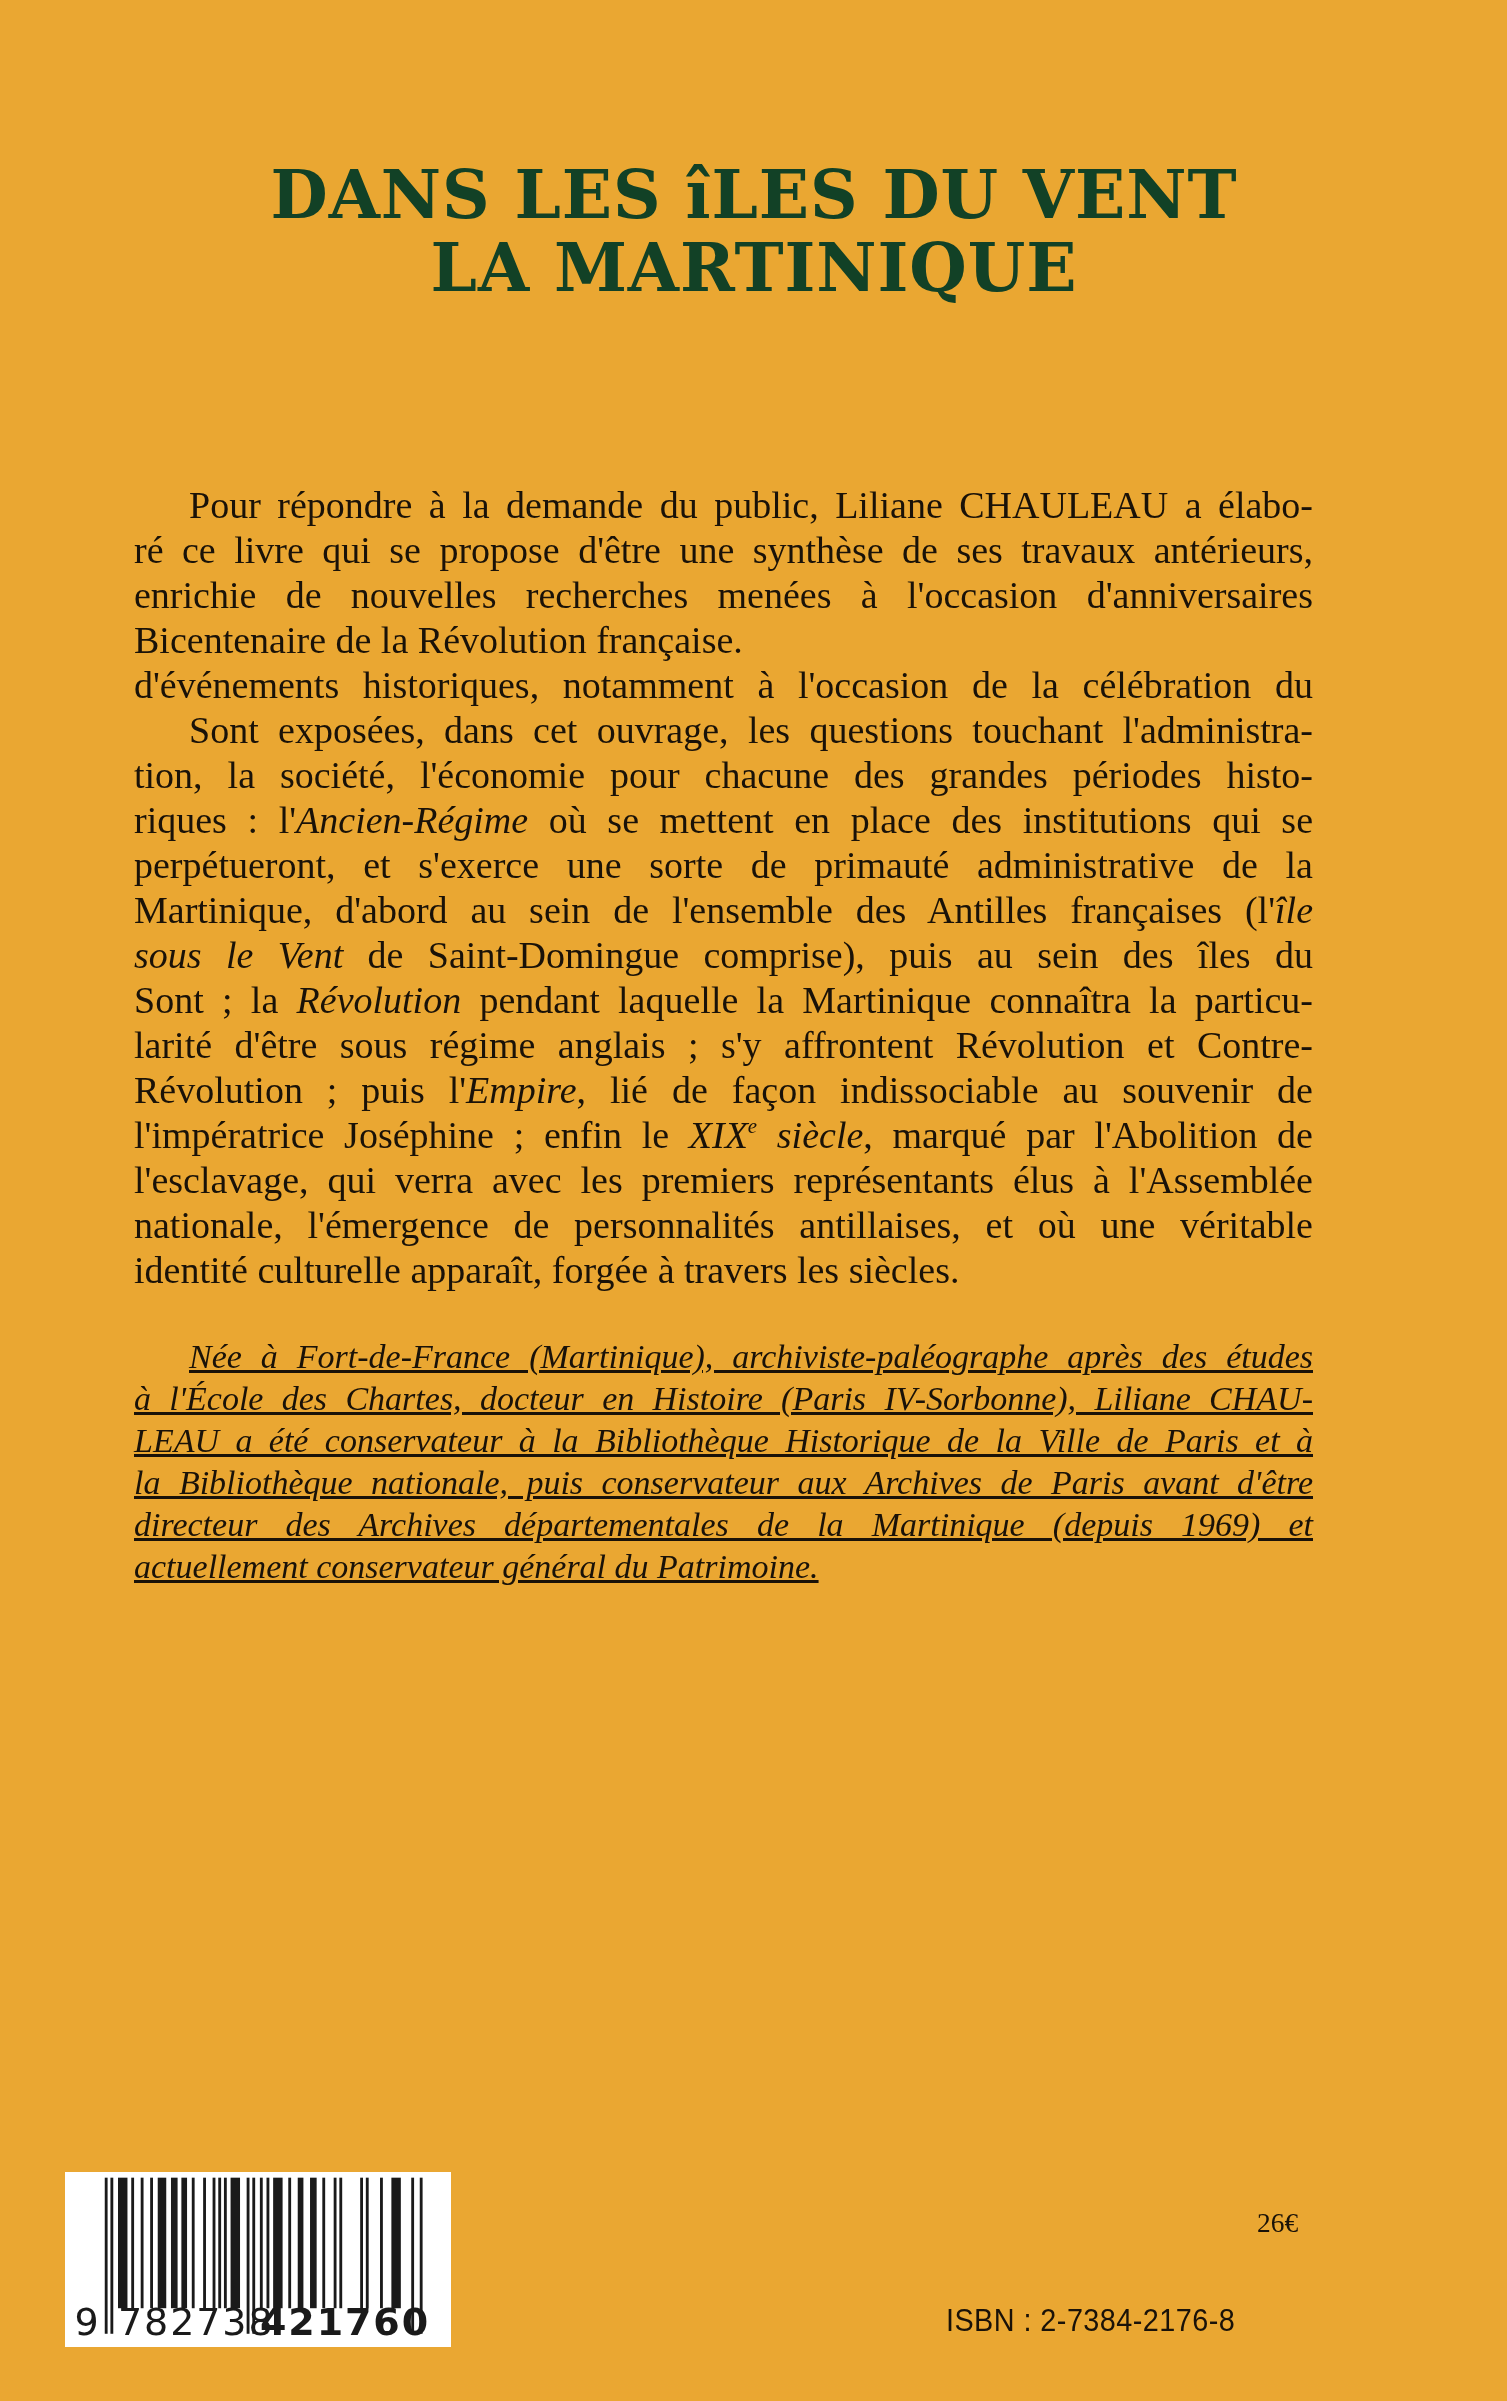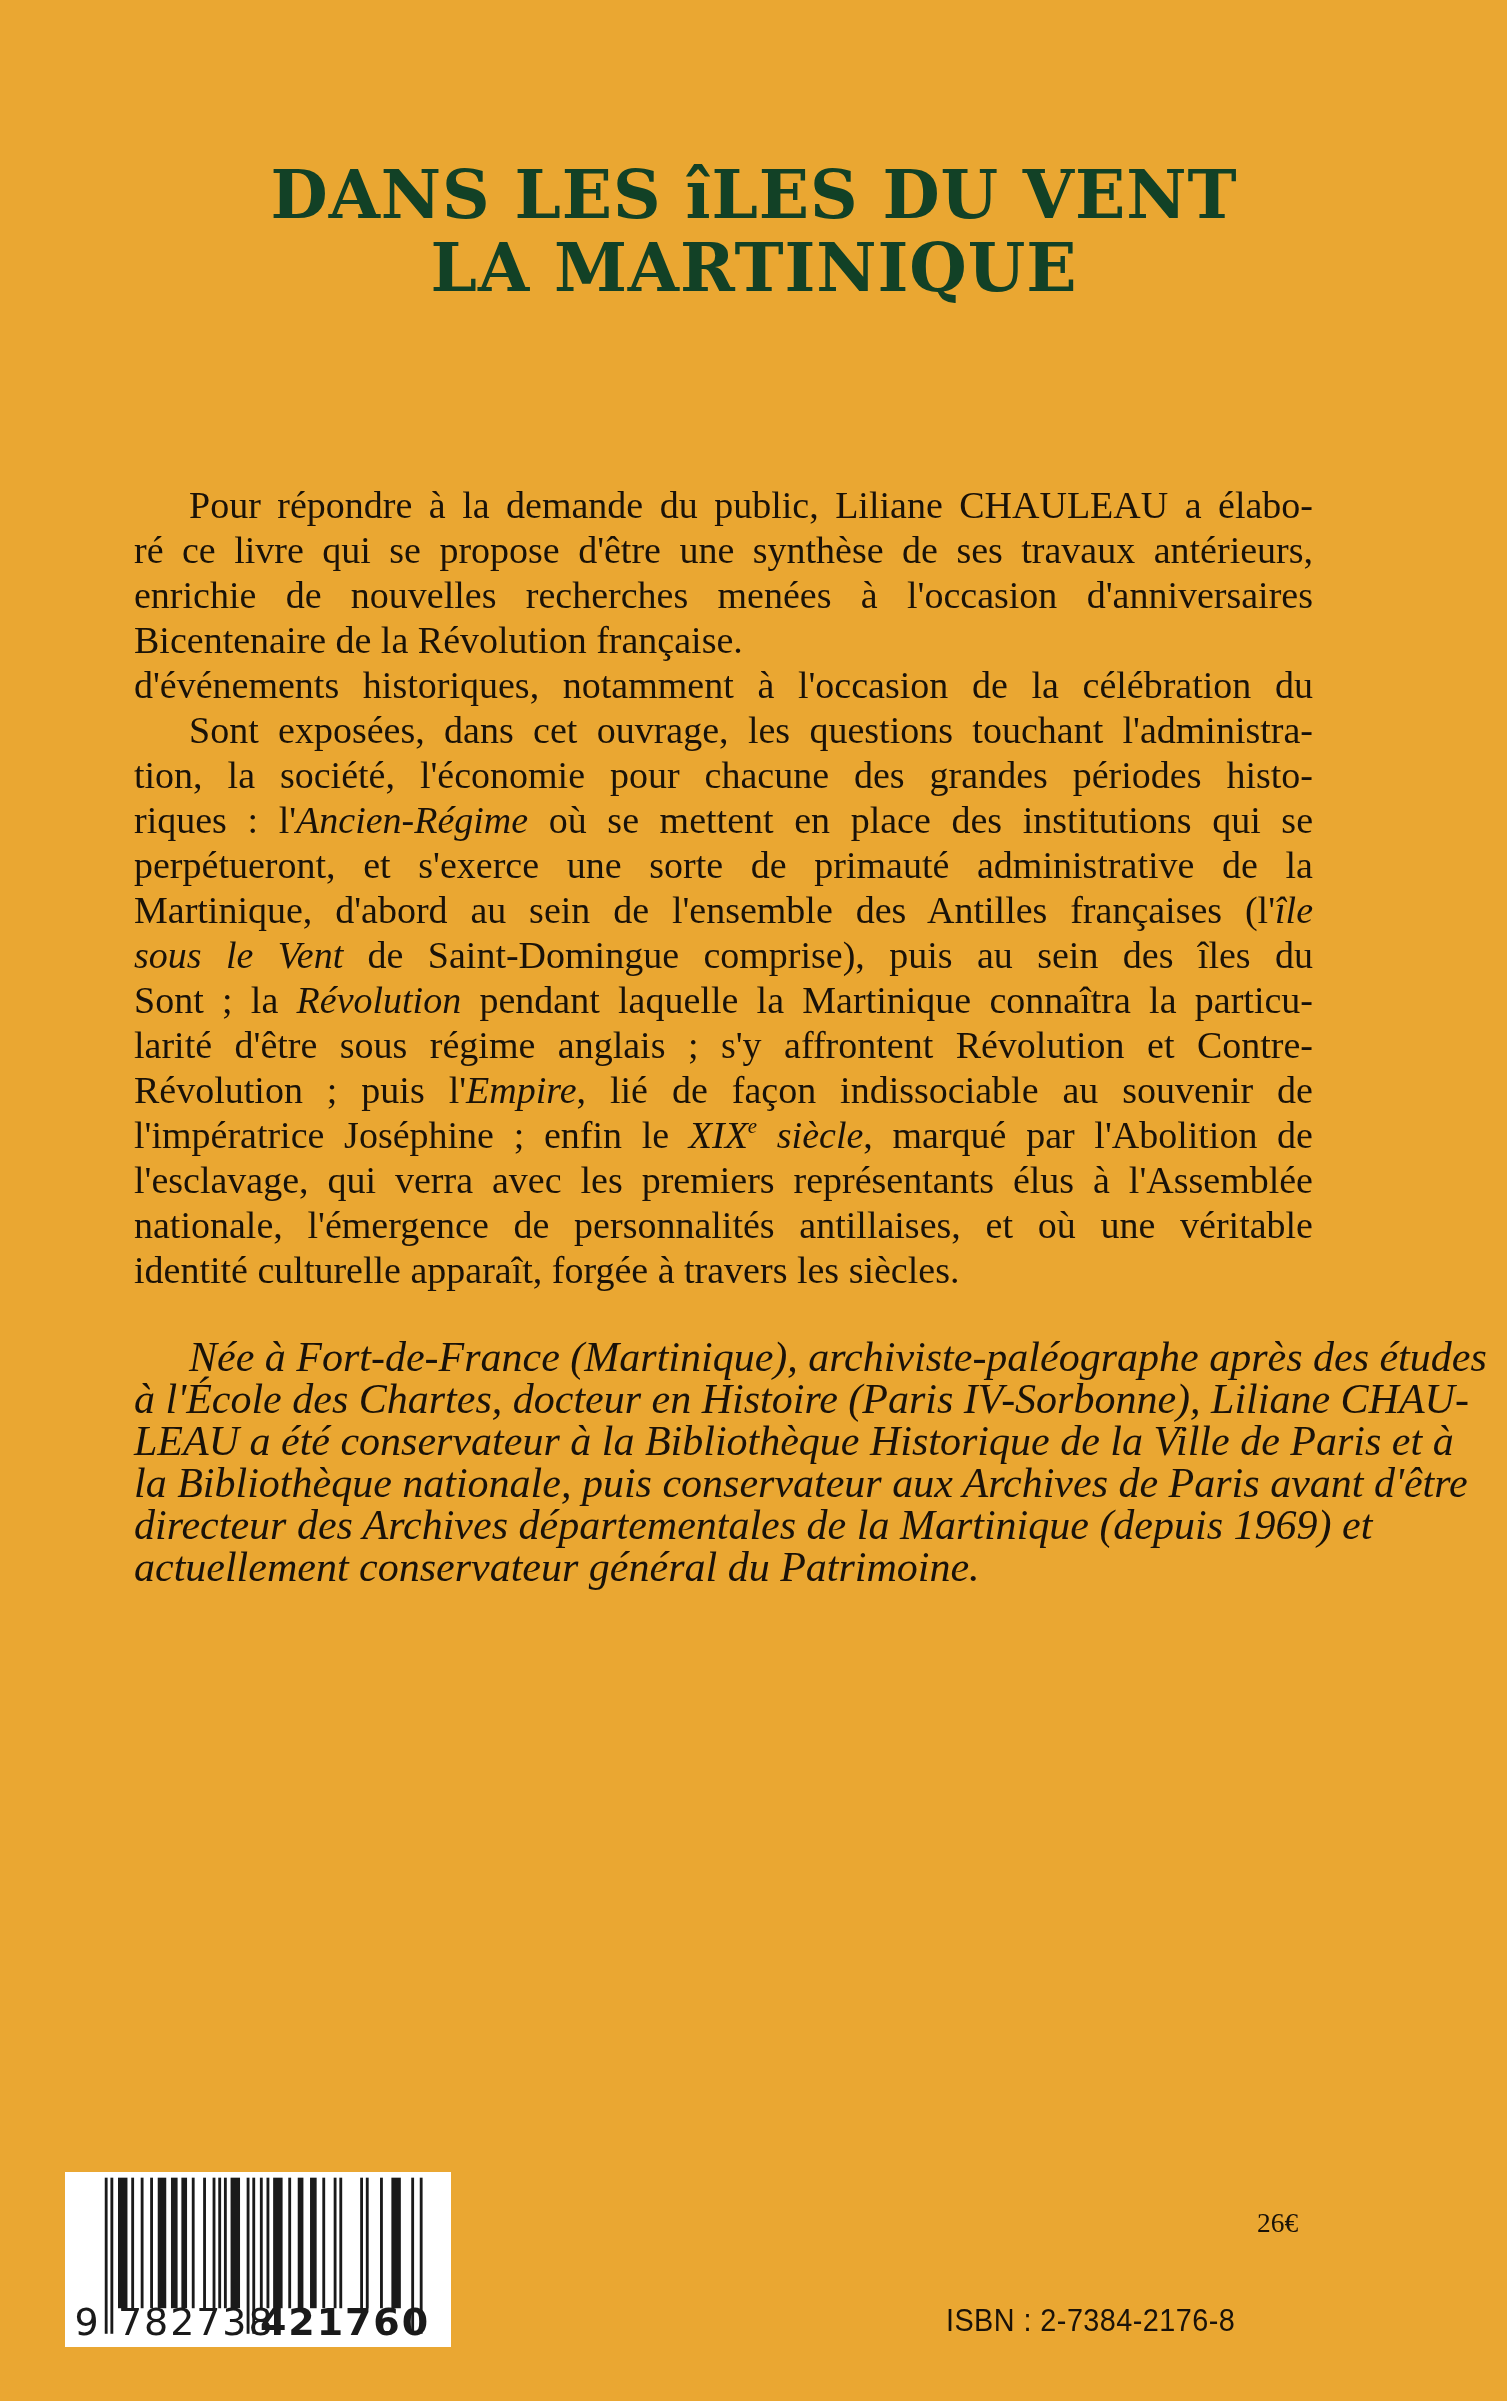--- a/index.html
+++ b/index.html
@@ -51,23 +51,24 @@
       height: 45px;
       overflow: visible;
     }
     .body-text .line.first { padding-left: 55px; }
     .body-text .line.last { text-align-last: left; }
     .bio {
       position: absolute;
       left: 134px;
       width: 1179px;
       top: 1336px;
-      font-size: 42px;
+      font-size: 34px;
       line-height: 42px;
       font-style: italic;
+      text-decoration: underline;
     }
     .bio .line {
       display: block;
       text-align: justify;
       text-align-last: justify;
       white-space: nowrap;
       height: 42px;
     }
     .bio .line.first { padding-left: 55px; }
     .bio .line.last { text-align-last: left; }

